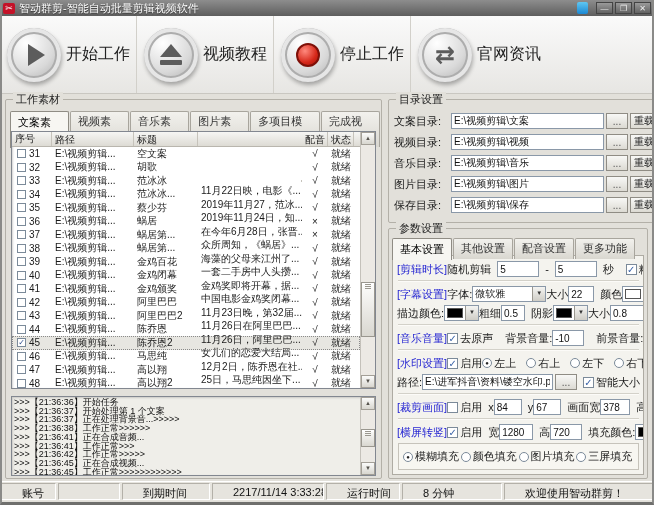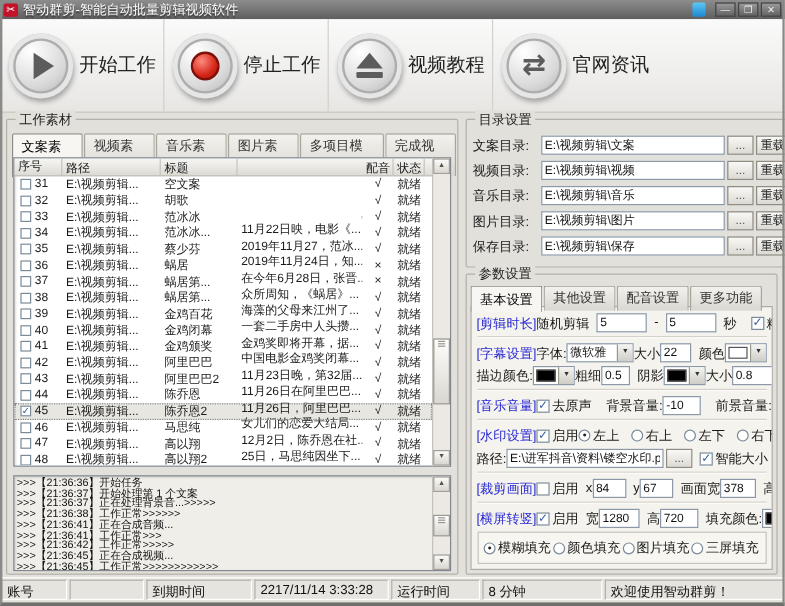--- a/index.html
+++ b/index.html
@@ -118,21 +118,21 @@
   .sep { height:2px; border-top:1px solid #d3d1c9; border-bottom:1px solid #fcfbf8;
     margin:2px 1px 3px; }
   .fillbox { border:1px solid #c6c3bb; background:#f7f6f1; margin:2px 1px;
     padding:5px 4px; display:flex; }
   .radio-item { display:flex; align-items:center; margin-right:10px; cursor:pointer;}
   .radio-item .plbl { font-size:11px; }
   
   .statusbar { position:absolute; left:0; right:0; top:481px; height:20px;
     background:#e6e4de; border-top:1px solid #fff; display:flex; }
   .scell { border:1px solid; border-color:#b3b0a8 #fff #fff #b3b0a8; margin:1px;
-    padding:2px 4px; font-size:11px; white-space:nowrap; overflow:hidden; color:#111;}
+    padding:2px 20px; font-size:11px; white-space:nowrap; overflow:hidden; color:#111;}
   .w1{width:55px;} .w2{width:62px;} .w3{width:88px;} .w4{width:112px;}
   .w5{width:74px;} .w6{width:100px;} .w7{flex:1;}
 </style>
 </head>
 <body>
 
 <div class="titlebar">
   <span class="app-ico">✂</span>
   <span class="t-title">智动群剪-智能自动批量剪辑视频软件</span>
   <span class="blue-ico"></span>
@@ -143,32 +143,32 @@
 
 <div class="toolbar">
   <div class="toolgroup">
     <div class="tool-circle">
       <span class="ic-play"></span>
     </div>
     <span class="tool-label">开始工作</span>
   </div>
   <div class="toolgroup">
     <div class="tool-circle">
-      <span class="ic-rec"></span>
-    </div>
-    <span class="tool-label">停止工作</span>
-  </div>
-  <div class="toolgroup">
-    <div class="tool-circle">
       <span class="ic-eject">
           <span class="tri"></span>
           <span class="bar"></span>
         </span>
     </div>
     <span class="tool-label">视频教程</span>
+  </div>
+  <div class="toolgroup">
+    <div class="tool-circle">
+      <span class="ic-rec"></span>
+    </div>
+    <span class="tool-label">停止工作</span>
   </div>
   <div class="toolgroup">
     <div class="tool-circle">
       <span class="ic-swap">⇄</span>
     </div>
     <span class="tool-label">官网资讯</span>
   </div>
 </div>
 
 <div class="groupbox" style="left:5px; top:99px; width:377px; height:380px;">
@@ -522,21 +522,21 @@
         <span class="gap"></span>
         <span class="gap"></span>
       <span class="cb">✓</span>
       <span class="plbl">精确</span>
     </div>
     <div class="sep"></div>
 
     <div class="p-row">
       <span class="bluelbl">[字幕设置]</span>
       <span class="plbl">字体:</span>
-      <span class="dd" style="width:56px;">
+      <span class="dd" style="width:74px;">
         <span class="val" style="flex:1;">微软雅</span>
         <span class="arrow">▼</span>
       </span>
       <span class="plbl">大小</span>
       <input class="txt" style="width: 26px;" value="22">
         <span class="gap"></span>
       <span class="plbl">颜色</span>
       <span class="dd">
         <span class="sw" style="background: rgb(255, 255, 255);"></span>
         <span class="arrow">▼</span>

